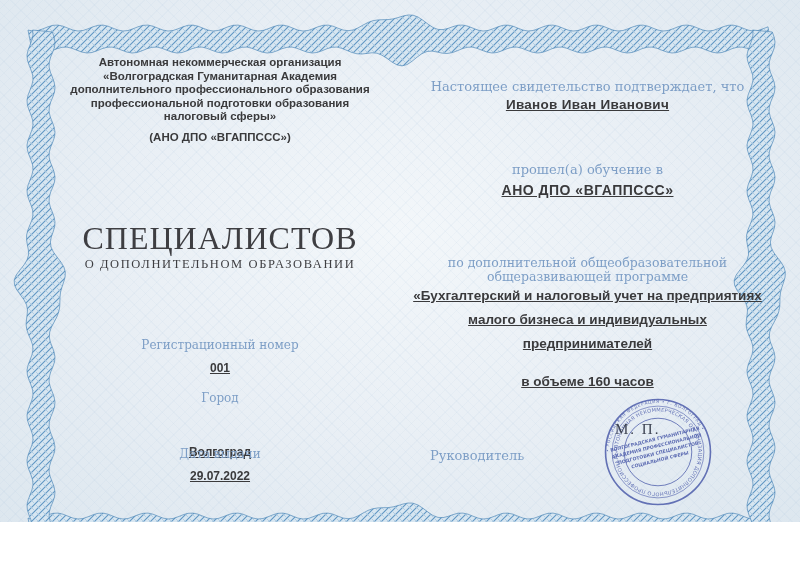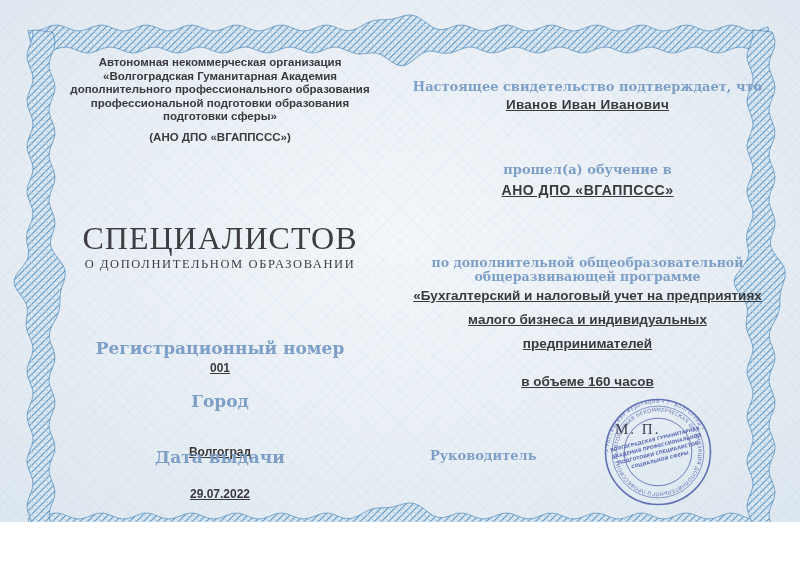--- a/index.html
+++ b/index.html
@@ -15,30 +15,30 @@
     background:
       repeating-linear-gradient(45deg, rgba(130,168,205,0.06) 0 1px, transparent 1px 8px),
       repeating-linear-gradient(-45deg, rgba(130,168,205,0.06) 0 1px, transparent 1px 8px);
   }
   .frame{position:absolute;left:0;top:0;width:800px;height:565px;}
   .abs{position:absolute;}
   .c{text-align:center;}
   .col-l{left:50px;width:340px;}
   .col-r{left:405px;width:365px;}
   .boldtxt{color:#3a3a3c;font-weight:bold;text-decoration:underline;}
-  .label{font-family:"DejaVu Serif", serif;color:#7d9ec6;font-weight:bold;}
+  .label{font-family:"DejaVu Serif", serif;color:#7d9ec6;}
   .org{top:56px;font-size:11.5px;line-height:13.5px;font-weight:bold;color:#3a3a3c;}
   .org-abbr{top:131px;font-size:11.5px;}
   .title{top:221px;font-family:"Liberation Serif", serif;font-size:32px;line-height:34px;color:#3e3e42;letter-spacing:1px;}
   .subtitle{top:257px;font-family:"Liberation Serif", serif;font-size:12.5px;color:#3e3e42;letter-spacing:1.6px;}
-  .lab-sm{font-size:17px;}
+  .lab-sm{font-size:12px;}
   .val{font-size:12px;}
   .reg-label{top:338px;}  .reg-value{top:361px;}
   .city-label{top:391px;} .city-value{top:435px;margin-top:10px;}
-  .date-label{top:447px;} .date-value{top:487px;}
+  .date-label{top:447px;} .date-value{top:469px;}
   .confirm{top:79px;font-size:13px;}
   .person{top:97px;font-size:13.5px;letter-spacing:.3px;}
   .trained{top:162px;font-size:13px;}
   .org2{top:182px;font-size:14px;letter-spacing:.5px;}
   .prog-label{top:256px;font-size:12.5px;line-height:13.5px;}
   .prog-name{top:284px;font-size:13.5px;line-height:24px;}
   .hours{top:374px;font-size:13.5px;}
   .head-label{left:430px;top:448px;font-size:13px;}
   .seal-box{left:601px;top:395px;width:114px;height:114px;}
   .mp{left:615px;top:421px;font-family:"Liberation Serif", serif;font-size:15px;color:#3d4352;letter-spacing:2px;}
@@ -60,21 +60,21 @@
       <path d="M28,518.1 L33,519.0 L38,518.5 L43,516.8 L48,514.8 L53,513.3 L58,513.1 L63,514.2 L68,516.2 L73,518.1 L78,519.0 L83,518.5 L88,516.8 L93,514.8 L98,513.3 L103,513.1 L108,514.2 L113,516.2 L118,518.1 L123,519.0 L128,518.5 L133,516.8 L138,514.8 L143,513.3 L148,513.1 L153,514.2 L158,516.2 L163,518.1 L168,519.0 L173,518.5 L178,516.8 L183,514.8 L188,513.3 L193,513.1 L198,514.2 L203,516.2 L208,518.1 L213,519.0 L218,518.5 L223,516.8 L228,514.8 L233,513.3 L238,513.1 L243,514.2 L248,516.2 L253,518.1 L258,519.0 L263,518.5 L268,516.8 L273,514.8 L278,513.3 L283,513.1 L288,514.2 L293,516.2 L298,518.1 L303,519.0 L308,518.5 L313,516.8 L318,514.8 L323,513.3 L328,513.1 L333,514.2 L338,516.2 L343,518.0 L348,518.7 L353,518.0 L358,515.9 L363,513.1 L368,510.4 L373,508.7 L378,507.9 L383,507.7 L388,507.6 L393,506.9 L398,505.6 L403,504.0 L408,503.0 L413,503.2 L418,505.0 L423,508.3 L428,512.1 L433,515.5 L438,517.4 L443,517.6 L448,516.4 L453,514.6 L458,513.2 L463,513.1 L468,514.2 L473,516.2 L478,518.1 L483,519.0 L488,518.5 L493,516.8 L498,514.8 L503,513.3 L508,513.1 L513,514.2 L518,516.2 L523,518.1 L528,519.0 L533,518.5 L538,516.8 L543,514.8 L548,513.3 L553,513.1 L558,514.2 L563,516.2 L568,518.1 L573,519.0 L578,518.5 L583,516.8 L588,514.8 L593,513.3 L598,513.1 L603,514.2 L608,516.2 L613,518.1 L618,519.0 L623,518.5 L628,516.8 L633,514.8 L638,513.3 L643,513.1 L648,514.2 L653,516.2 L658,518.1 L663,519.0 L668,518.5 L673,516.8 L678,514.8 L683,513.3 L688,513.1 L693,514.2 L698,516.2 L703,518.1 L708,519.0 L713,518.5 L718,516.8 L723,514.8 L728,513.3 L733,513.1 L738,514.2 L743,516.2 L748,518.1 L753,519.0 L758,518.5 L763,516.8 L768,514.8 L772,538.8 L767,540.5 L762,541.0 L757,540.1 L752,538.3 L747,536.3 L742,535.1 L737,535.3 L732,536.7 L727,538.8 L722,540.5 L717,541.0 L712,540.1 L707,538.3 L702,536.3 L697,535.1 L692,535.3 L687,536.7 L682,538.8 L677,540.5 L672,541.0 L667,540.1 L662,538.3 L657,536.3 L652,535.1 L647,535.3 L642,536.7 L637,538.8 L632,540.5 L627,541.0 L622,540.1 L617,538.3 L612,536.3 L607,535.1 L602,535.3 L597,536.7 L592,538.8 L587,540.5 L582,541.0 L577,540.1 L572,538.3 L567,536.3 L562,535.1 L557,535.3 L552,536.7 L547,538.8 L542,540.5 L537,541.0 L532,540.1 L527,538.3 L522,536.3 L517,535.1 L512,535.3 L507,536.7 L502,538.8 L497,540.5 L492,541.0 L487,540.1 L482,538.3 L477,536.3 L472,535.1 L467,535.3 L462,536.8 L457,538.9 L452,540.7 L447,541.5 L442,541.1 L437,540.0 L432,539.1 L427,539.5 L422,541.6 L417,545.2 L412,549.3 L407,552.6 L402,553.9 L397,552.9 L392,550.1 L387,546.4 L382,543.2 L377,541.2 L372,540.8 L367,541.4 L362,542.0 L357,541.8 L352,540.5 L347,538.5 L342,536.4 L337,535.1 L332,535.3 L327,536.7 L322,538.8 L317,540.5 L312,541.0 L307,540.1 L302,538.3 L297,536.3 L292,535.1 L287,535.3 L282,536.7 L277,538.8 L272,540.5 L267,541.0 L262,540.1 L257,538.3 L252,536.3 L247,535.1 L242,535.3 L237,536.7 L232,538.8 L227,540.5 L222,541.0 L217,540.1 L212,538.3 L207,536.3 L202,535.1 L197,535.3 L192,536.7 L187,538.8 L182,540.5 L177,541.0 L172,540.1 L167,538.3 L162,536.3 L157,535.1 L152,535.3 L147,536.7 L142,538.8 L137,540.5 L132,541.0 L127,540.1 L122,538.3 L117,536.3 L112,535.1 L107,535.3 L102,536.7 L97,538.8 L92,540.5 L87,541.0 L82,540.1 L77,538.3 L72,536.3 L67,535.1 L62,535.3 L57,536.7 L52,538.8 L47,540.5 L42,541.0 L37,540.1 L32,538.3 Z" fill="url(#hatch)" stroke="#4f88b7" stroke-width="0.9" stroke-opacity="0.75"></path>
       <path d="M32.6,30 L33.0,35 L31.9,40 L30.0,45 L28.1,50 L27.0,55 L27.4,60 L29.0,65 L31.0,70 L32.6,75 L33.0,80 L31.9,85 L30.0,90 L28.1,95 L27.0,100 L27.4,105 L29.0,110 L31.0,115 L32.6,120 L33.0,125 L31.9,130 L30.0,135 L28.1,140 L27.0,145 L27.4,150 L29.0,155 L31.0,160 L32.6,165 L33.0,170 L31.9,175 L30.0,180 L28.1,185 L27.0,190 L27.4,195 L29.0,200 L31.0,205 L32.6,210 L32.9,215 L31.9,220 L29.9,225 L27.9,230 L26.6,235 L26.6,240 L27.4,245 L28.4,250 L28.5,255 L27.0,260 L23.9,265 L19.9,270 L16.2,275 L14.2,280 L14.5,285 L16.9,290 L20.5,295 L24.1,300 L26.6,305 L27.5,310 L27.1,315 L26.4,320 L26.1,325 L26.9,330 L28.7,335 L30.9,340 L32.6,345 L32.9,350 L31.9,355 L30.0,360 L28.1,365 L27.0,370 L27.4,375 L29.0,380 L31.0,385 L32.6,390 L33.0,395 L31.9,400 L30.0,405 L28.1,410 L27.0,415 L27.4,420 L29.0,425 L31.0,430 L32.6,435 L33.0,440 L31.9,445 L30.0,450 L28.1,455 L27.0,460 L27.4,465 L29.0,470 L31.0,475 L32.6,480 L33.0,485 L31.9,490 L30.0,495 L28.1,500 L27.0,505 L27.4,510 L29.0,515 L31.0,520 L32.6,525 L33.0,530 L31.9,535 L55.0,537 L54.1,532 L52.3,527 L50.3,522 L49.1,517 L49.3,512 L50.7,507 L52.8,502 L54.5,497 L55.0,492 L54.1,487 L52.3,482 L50.3,477 L49.1,472 L49.3,467 L50.7,462 L52.8,457 L54.5,452 L55.0,447 L54.1,442 L52.3,437 L50.3,432 L49.1,427 L49.3,422 L50.7,417 L52.8,412 L54.5,407 L55.0,402 L54.1,397 L52.3,392 L50.3,387 L49.1,382 L49.3,377 L50.7,372 L52.8,367 L54.5,362 L55.0,357 L54.1,352 L52.3,347 L50.3,342 L49.3,337 L49.7,332 L51.5,327 L54.2,322 L56.8,317 L58.7,312 L59.7,307 L59.9,302 L60.0,297 L60.6,292 L62.0,287 L63.7,282 L65.1,277 L65.3,272 L63.9,267 L60.9,262 L57.0,257 L53.4,252 L51.0,247 L50.4,242 L51.3,237 L53.1,232 L54.6,227 L55.0,222 L54.1,217 L52.3,212 L50.3,207 L49.1,202 L49.3,197 L50.7,192 L52.8,187 L54.5,182 L55.0,177 L54.1,172 L52.3,167 L50.3,162 L49.1,157 L49.3,152 L50.7,147 L52.8,142 L54.5,137 L55.0,132 L54.1,127 L52.3,122 L50.3,117 L49.1,112 L49.3,107 L50.7,102 L52.8,97 L54.5,92 L55.0,87 L54.1,82 L52.3,77 L50.3,72 L49.1,67 L49.3,62 L50.7,57 L52.8,52 L54.5,47 L55.0,42 L54.1,37 L52.3,32 Z" fill="url(#hatch)" stroke="#4f88b7" stroke-width="0.9" stroke-opacity="0.75"></path>
       <path d="M752.6,30 L753.0,35 L751.9,40 L750.0,45 L748.1,50 L747.0,55 L747.4,60 L749.0,65 L751.0,70 L752.6,75 L753.0,80 L751.9,85 L750.0,90 L748.1,95 L747.0,100 L747.4,105 L749.0,110 L751.0,115 L752.6,120 L753.0,125 L751.9,130 L750.0,135 L748.1,140 L747.0,145 L747.4,150 L749.0,155 L751.0,160 L752.6,165 L753.0,170 L751.9,175 L750.0,180 L748.1,185 L747.0,190 L747.4,195 L749.0,200 L751.0,205 L752.6,210 L752.9,215 L751.9,220 L749.9,225 L747.9,230 L746.6,235 L746.6,240 L747.4,245 L748.4,250 L748.5,255 L747.0,260 L743.9,265 L739.9,270 L736.2,275 L734.2,280 L734.5,285 L736.9,290 L740.5,295 L744.1,300 L746.6,305 L747.5,310 L747.1,315 L746.4,320 L746.1,325 L746.9,330 L748.7,335 L750.9,340 L752.6,345 L752.9,350 L751.9,355 L750.0,360 L748.1,365 L747.0,370 L747.4,375 L749.0,380 L751.0,385 L752.6,390 L753.0,395 L751.9,400 L750.0,405 L748.1,410 L747.0,415 L747.4,420 L749.0,425 L751.0,430 L752.6,435 L753.0,440 L751.9,445 L750.0,450 L748.1,455 L747.0,460 L747.4,465 L749.0,470 L751.0,475 L752.6,480 L753.0,485 L751.9,490 L750.0,495 L748.1,500 L747.0,505 L747.4,510 L749.0,515 L751.0,520 L752.6,525 L753.0,530 L751.9,535 L775.0,537 L774.1,532 L772.3,527 L770.3,522 L769.1,517 L769.3,512 L770.7,507 L772.8,502 L774.5,497 L775.0,492 L774.1,487 L772.3,482 L770.3,477 L769.1,472 L769.3,467 L770.7,462 L772.8,457 L774.5,452 L775.0,447 L774.1,442 L772.3,437 L770.3,432 L769.1,427 L769.3,422 L770.7,417 L772.8,412 L774.5,407 L775.0,402 L774.1,397 L772.3,392 L770.3,387 L769.1,382 L769.3,377 L770.7,372 L772.8,367 L774.5,362 L775.0,357 L774.1,352 L772.3,347 L770.3,342 L769.3,337 L769.7,332 L771.5,327 L774.2,322 L776.8,317 L778.7,312 L779.7,307 L779.9,302 L780.0,297 L780.6,292 L782.0,287 L783.7,282 L785.1,277 L785.3,272 L783.9,267 L780.9,262 L777.0,257 L773.4,252 L771.0,247 L770.4,242 L771.3,237 L773.1,232 L774.6,227 L775.0,222 L774.1,217 L772.3,212 L770.3,207 L769.1,202 L769.3,197 L770.7,192 L772.8,187 L774.5,182 L775.0,177 L774.1,172 L772.3,167 L770.3,162 L769.1,157 L769.3,152 L770.7,147 L772.8,142 L774.5,137 L775.0,132 L774.1,127 L772.3,122 L770.3,117 L769.1,112 L769.3,107 L770.7,102 L772.8,97 L774.5,92 L775.0,87 L774.1,82 L772.3,77 L770.3,72 L769.1,67 L769.3,62 L770.7,57 L772.8,52 L774.5,47 L775.0,42 L774.1,37 L772.3,32 Z" fill="url(#hatch)" stroke="#4f88b7" stroke-width="0.9" stroke-opacity="0.75"></path>
     </svg>
 
   <div class="abs col-l c org">
     <div>Автономная некоммерческая организация</div>
     <div>«Волгоградская Гуманитарная Академия</div>
     <div>дополнительного профессионального образования</div>
     <div>профессиональной подготовки образования</div>
-    <div>подготовки сферы»</div>
+    <div>налоговый сферы»</div>
   </div>
   <div class="abs col-l c org org-abbr">(АНО ДПО «ВГАППССС»)</div>
 
   <div class="abs col-l c title">СПЕЦИАЛИСТОВ</div>
   <div class="abs col-l c subtitle">О ДОПОЛНИТЕЛЬНОМ ОБРАЗОВАНИИ</div>
 
   <div class="abs col-l c label lab-sm reg-label">Регистрационный номер</div>
   <div class="abs col-l c boldtxt val reg-value">001</div>
 
   <div class="abs col-l c label lab-sm city-label">Город</div>

